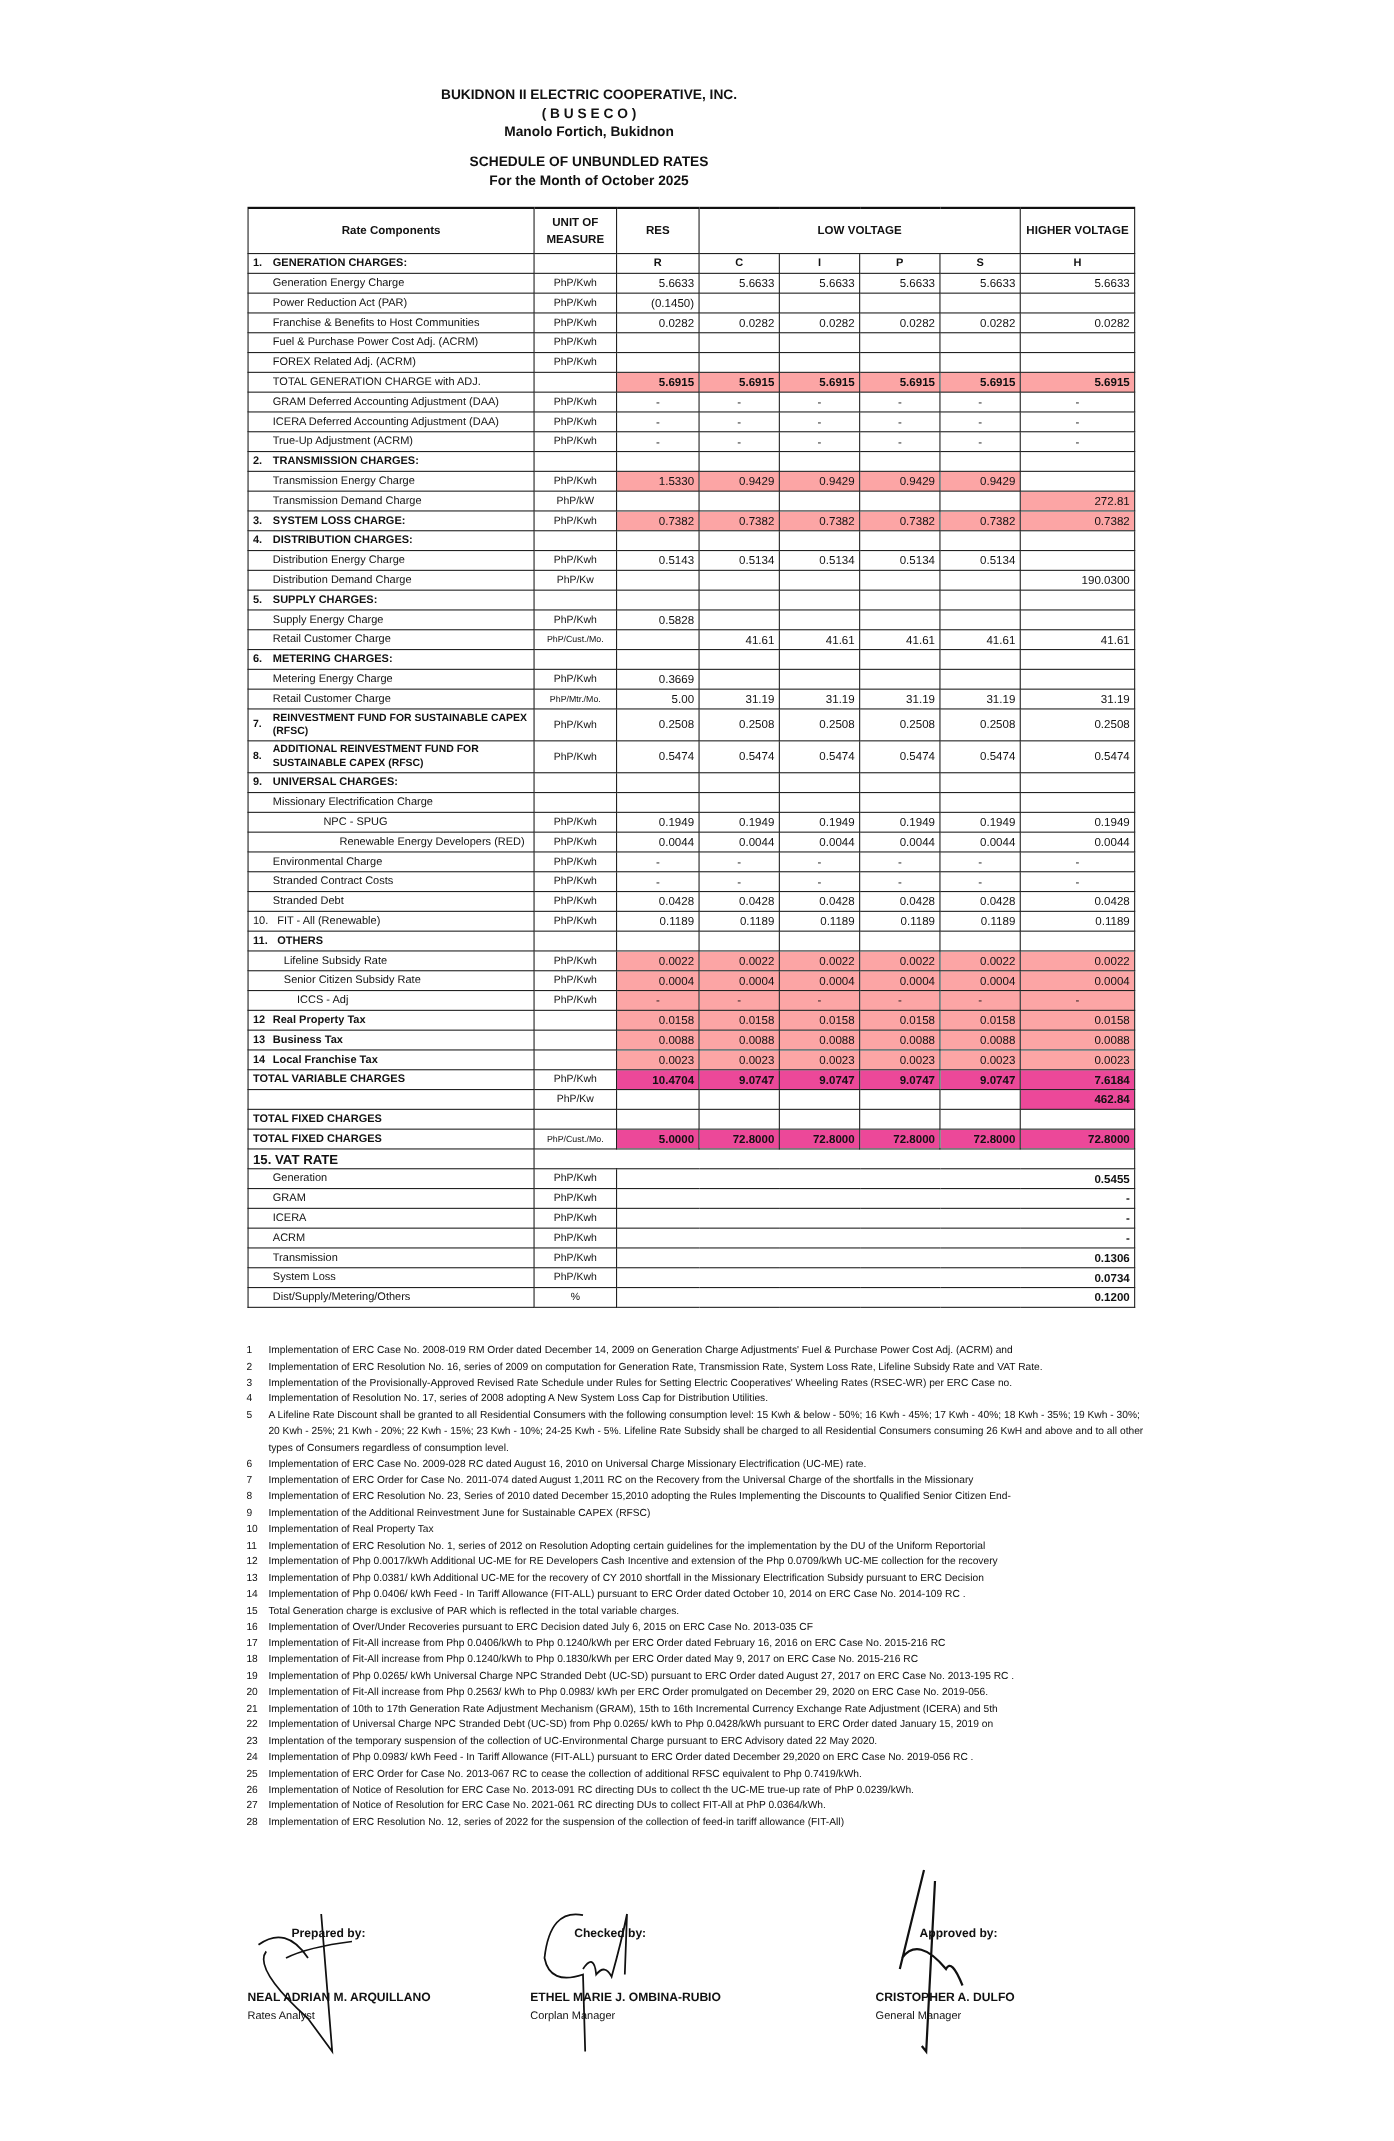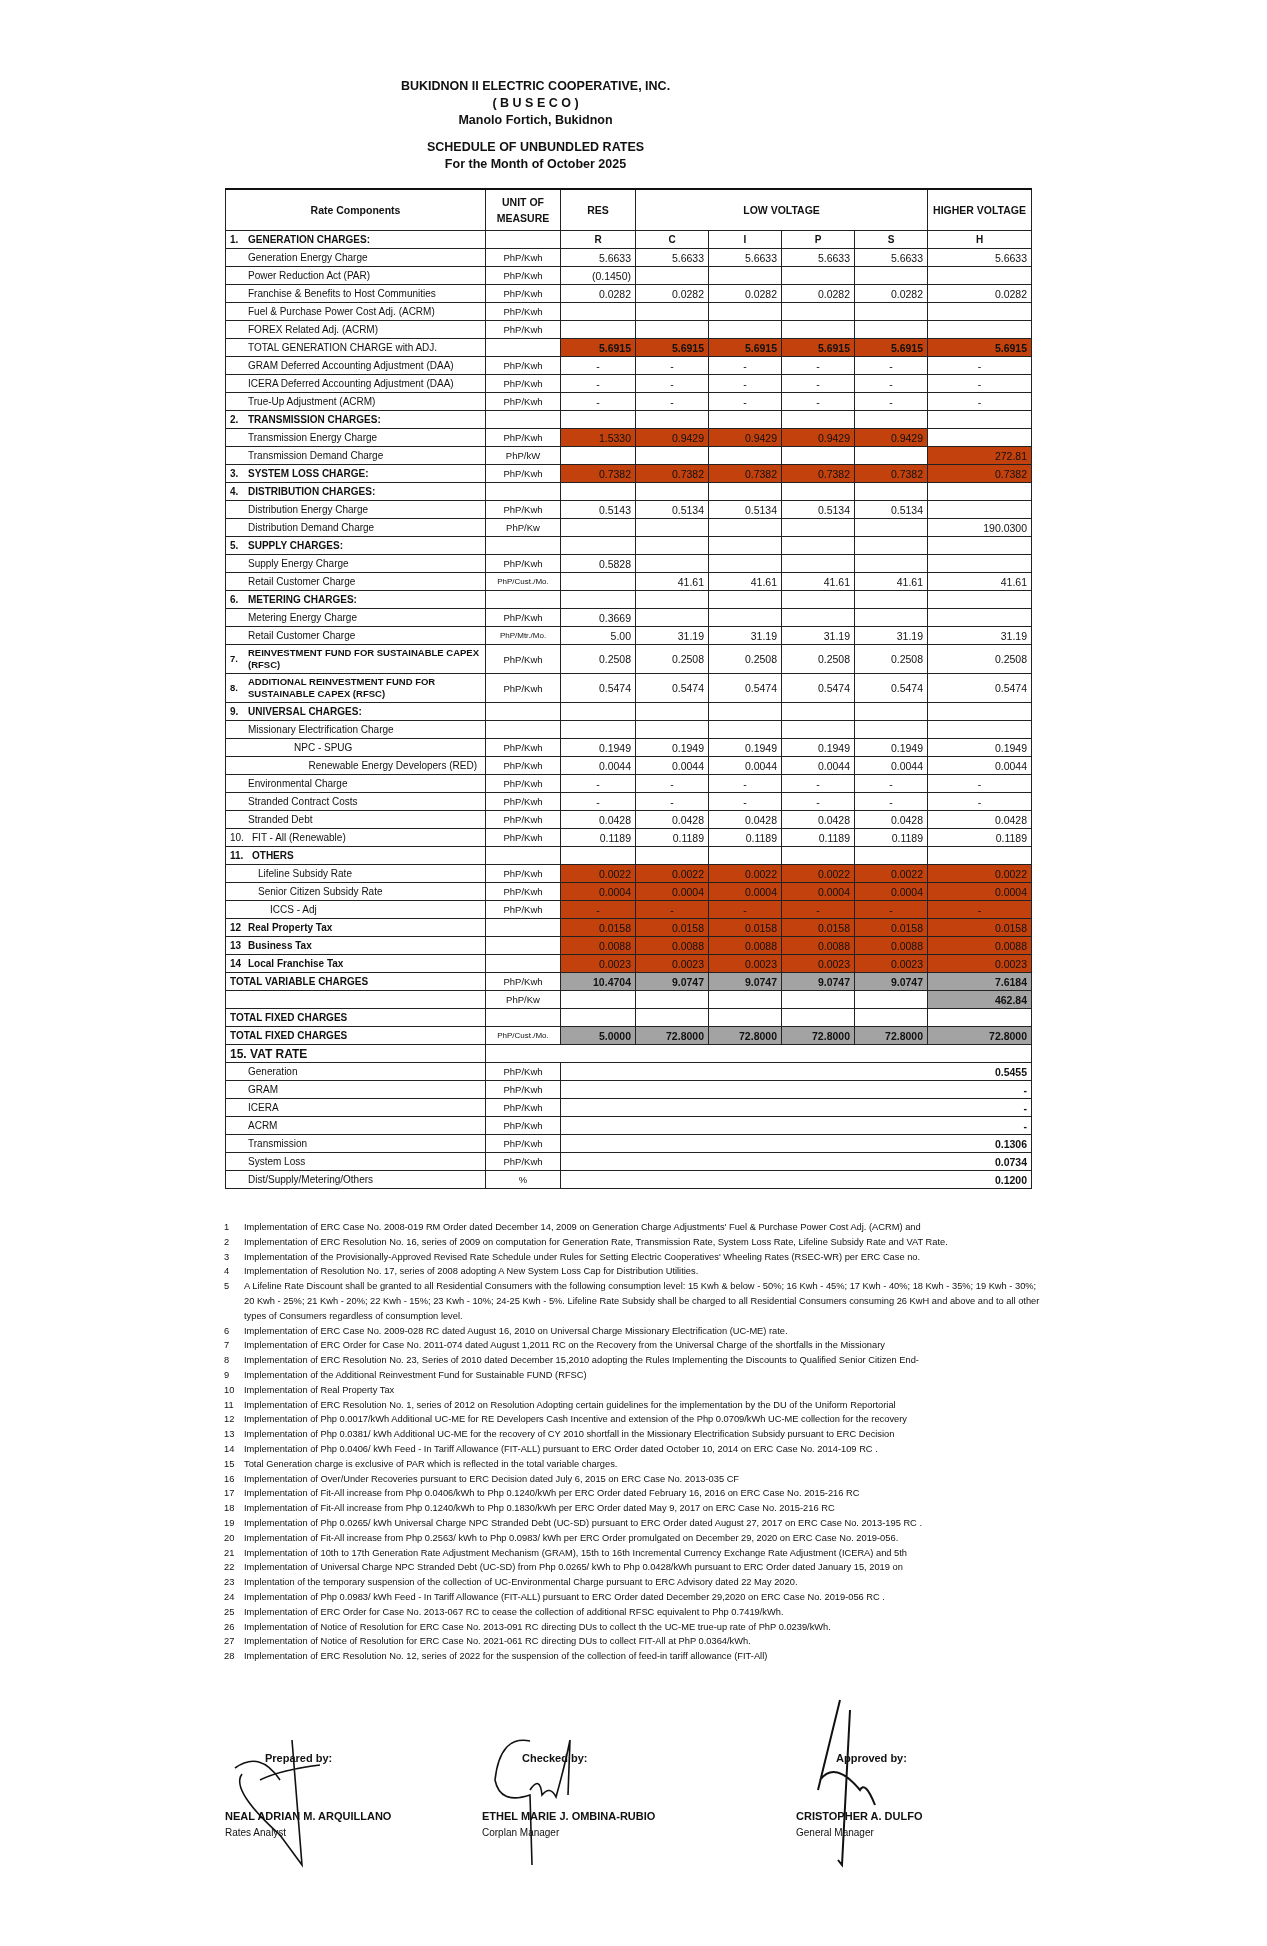--- a/index.html
+++ b/index.html
@@ -16,22 +16,22 @@
   td.lbl.ind4 { padding-left:44px; }
   td.lbl.ind5 { padding-left:68px; }
   td.lbl.sec { font-weight:bold; }
   td.lbl.sec.big { font-size:12px; }
   td.unit { text-align:center; font-size:9.5px; }
   td.unit.small { font-size:8px; }
   td.num { text-align:right; font-size:10.5px; }
   td.num.dash { text-align:center; }
   td.cls { text-align:center; font-weight:bold; }
   td.bold { font-weight:bold; }
-  .hl { background:#c2410c; }
-  .hl2 { background:#a3a3a3; }
+  .hl { background:#fca5a5; }
+  .hl2 { background:#ec4899; }
   tr.tall td { height:28px; }
   td.lbl.wrap { white-space:normal; line-height:12px; font-weight:bold; font-size:9.5px; }
   .secnum { display:inline-block; width:18px; }
   .notes { position:absolute; left:224px; top:1220px; width:820px; font-size:9.3px; line-height:14.8px; }
   .note { display:flex; }
   .note .n { width:20px; flex:none; text-align:left; }
   .note .t { flex:1; }
   .sig { position:absolute; top:1752px; font-size:10.5px; }
   .sig .role { font-weight:bold; font-size:11px;padding-left:40px; }
   .sig .name { font-weight:bold; font-size:11px; margin-top:46px; }
@@ -589,21 +589,21 @@
     <div class="note">
       <span class="n">7</span>
       <span class="t">Implementation of ERC Order for Case No. 2011-074 dated August 1,2011 RC on the Recovery from the Universal Charge of the shortfalls in the Missionary</span>
     </div>
     <div class="note">
       <span class="n">8</span>
       <span class="t">Implementation of ERC Resolution No. 23, Series of 2010 dated December 15,2010 adopting the Rules Implementing the Discounts to Qualified Senior Citizen End-</span>
     </div>
     <div class="note">
       <span class="n">9</span>
-      <span class="t">Implementation of the Additional Reinvestment Fund for Sustainable FUND (RFSC)</span>
+      <span class="t">Implementation of the Additional Reinvestment June for Sustainable CAPEX (RFSC)</span>
     </div>
     <div class="note">
       <span class="n">10</span>
       <span class="t">Implementation of Real Property Tax</span>
     </div>
     <div class="note">
       <span class="n">11</span>
       <span class="t">Implementation of ERC Resolution No. 1, series of 2012 on Resolution Adopting certain guidelines for the implementation by the DU of the Uniform Reportorial</span>
     </div>
     <div class="note">

